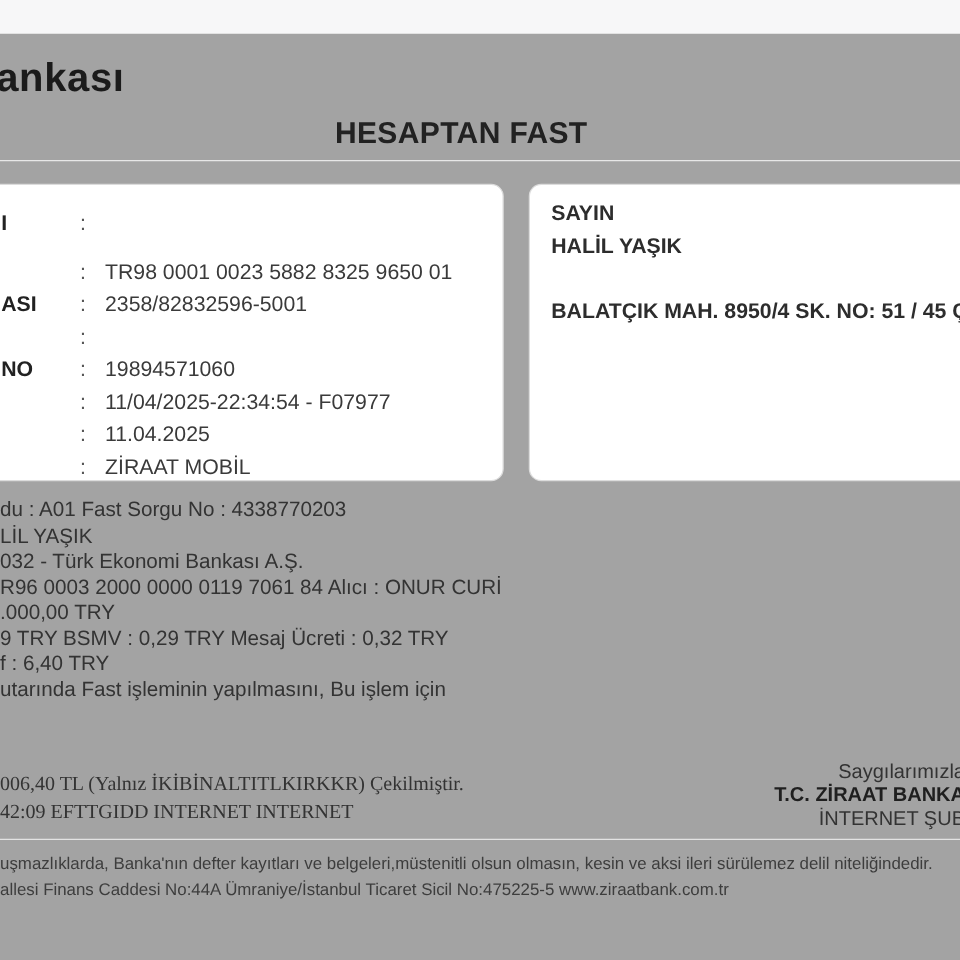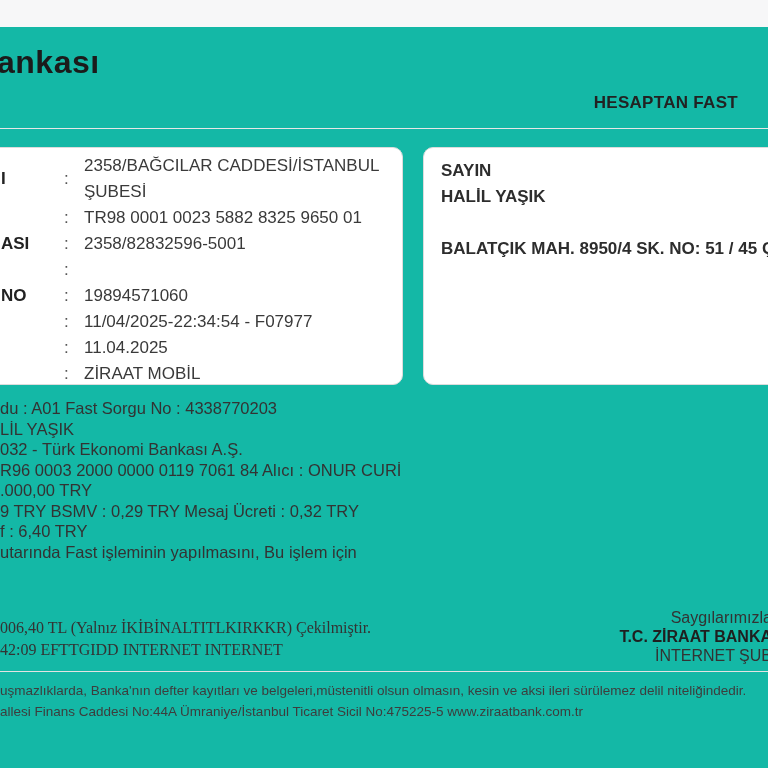--- a/index.html
+++ b/index.html
@@ -1,31 +1,31 @@
 <!DOCTYPE html>
 <html><head>
 <meta charset="utf-8">
 <style>
   html,body { margin:0; padding:0; background:#ffffff; }
   .page {
     position:relative; width:768px; height:768px; overflow:hidden;
-    background:#14b8a6; font-family:"Liberation Sans","DejaVu Sans",sans-serif;
+    background:#a3a3a3; font-family:"Liberation Sans","DejaVu Sans",sans-serif;
     color:#303030;
   }
   .topbar {
     position:absolute; top:0; left:0; width:768px; height:27px;
     background:#f7f7f8;
   }
   .logo {
     position:absolute; top:44px; left:-3px; font-size:32px; font-weight:700;
     color:#1b1b1b; letter-spacing:0.5px; white-space:nowrap;
   }
   .title {
-    position:absolute; top:93px; left:0; width:738px; text-align:right;
-    font-size:17px; font-weight:700; color:#222; letter-spacing:0.3px;
+    position:absolute; top:93px; left:0; width:738px; text-align:center;
+    font-size:24px; font-weight:700; color:#222; letter-spacing:0.3px;
   }
   .title-divider {
     position:absolute; top:128px; left:0; width:768px; height:1px; background:#e7e7e7;
   }
   .panel {
     position:absolute; top:147px; height:238px; box-sizing:border-box;
     border:1px solid #dcdcdc; border-radius:10px; background:#fff;
   }
   .panel-left { left:-30px; width:433px; padding-top:5px; }
   .panel-right { left:423px; width:433px; padding:10px 0 0 17px; }
@@ -71,21 +71,20 @@
 
   <div class="logo">ankası</div>
 
   <div class="title">HESAPTAN FAST</div>
   <div class="title-divider"></div>
 
   <div class="panel panel-left">
     <div class="acct-row" style="min-height:52px;">
       <span class="lbl">I</span>
       <span class="colon">:</span>
-      <span class="val">2358/BAĞCILAR CADDESİ/İSTANBUL ŞUBESİ</span>
     </div>
     <div class="acct-row">
       <span class="lbl"></span>
       <span class="colon">:</span>
       <span class="val">TR98 0001 0023 5882 8325 9650 01</span>
     </div>
     <div class="acct-row">
       <span class="lbl">ASI</span>
       <span class="colon">:</span>
       <span class="val">2358/82832596-5001</span>

